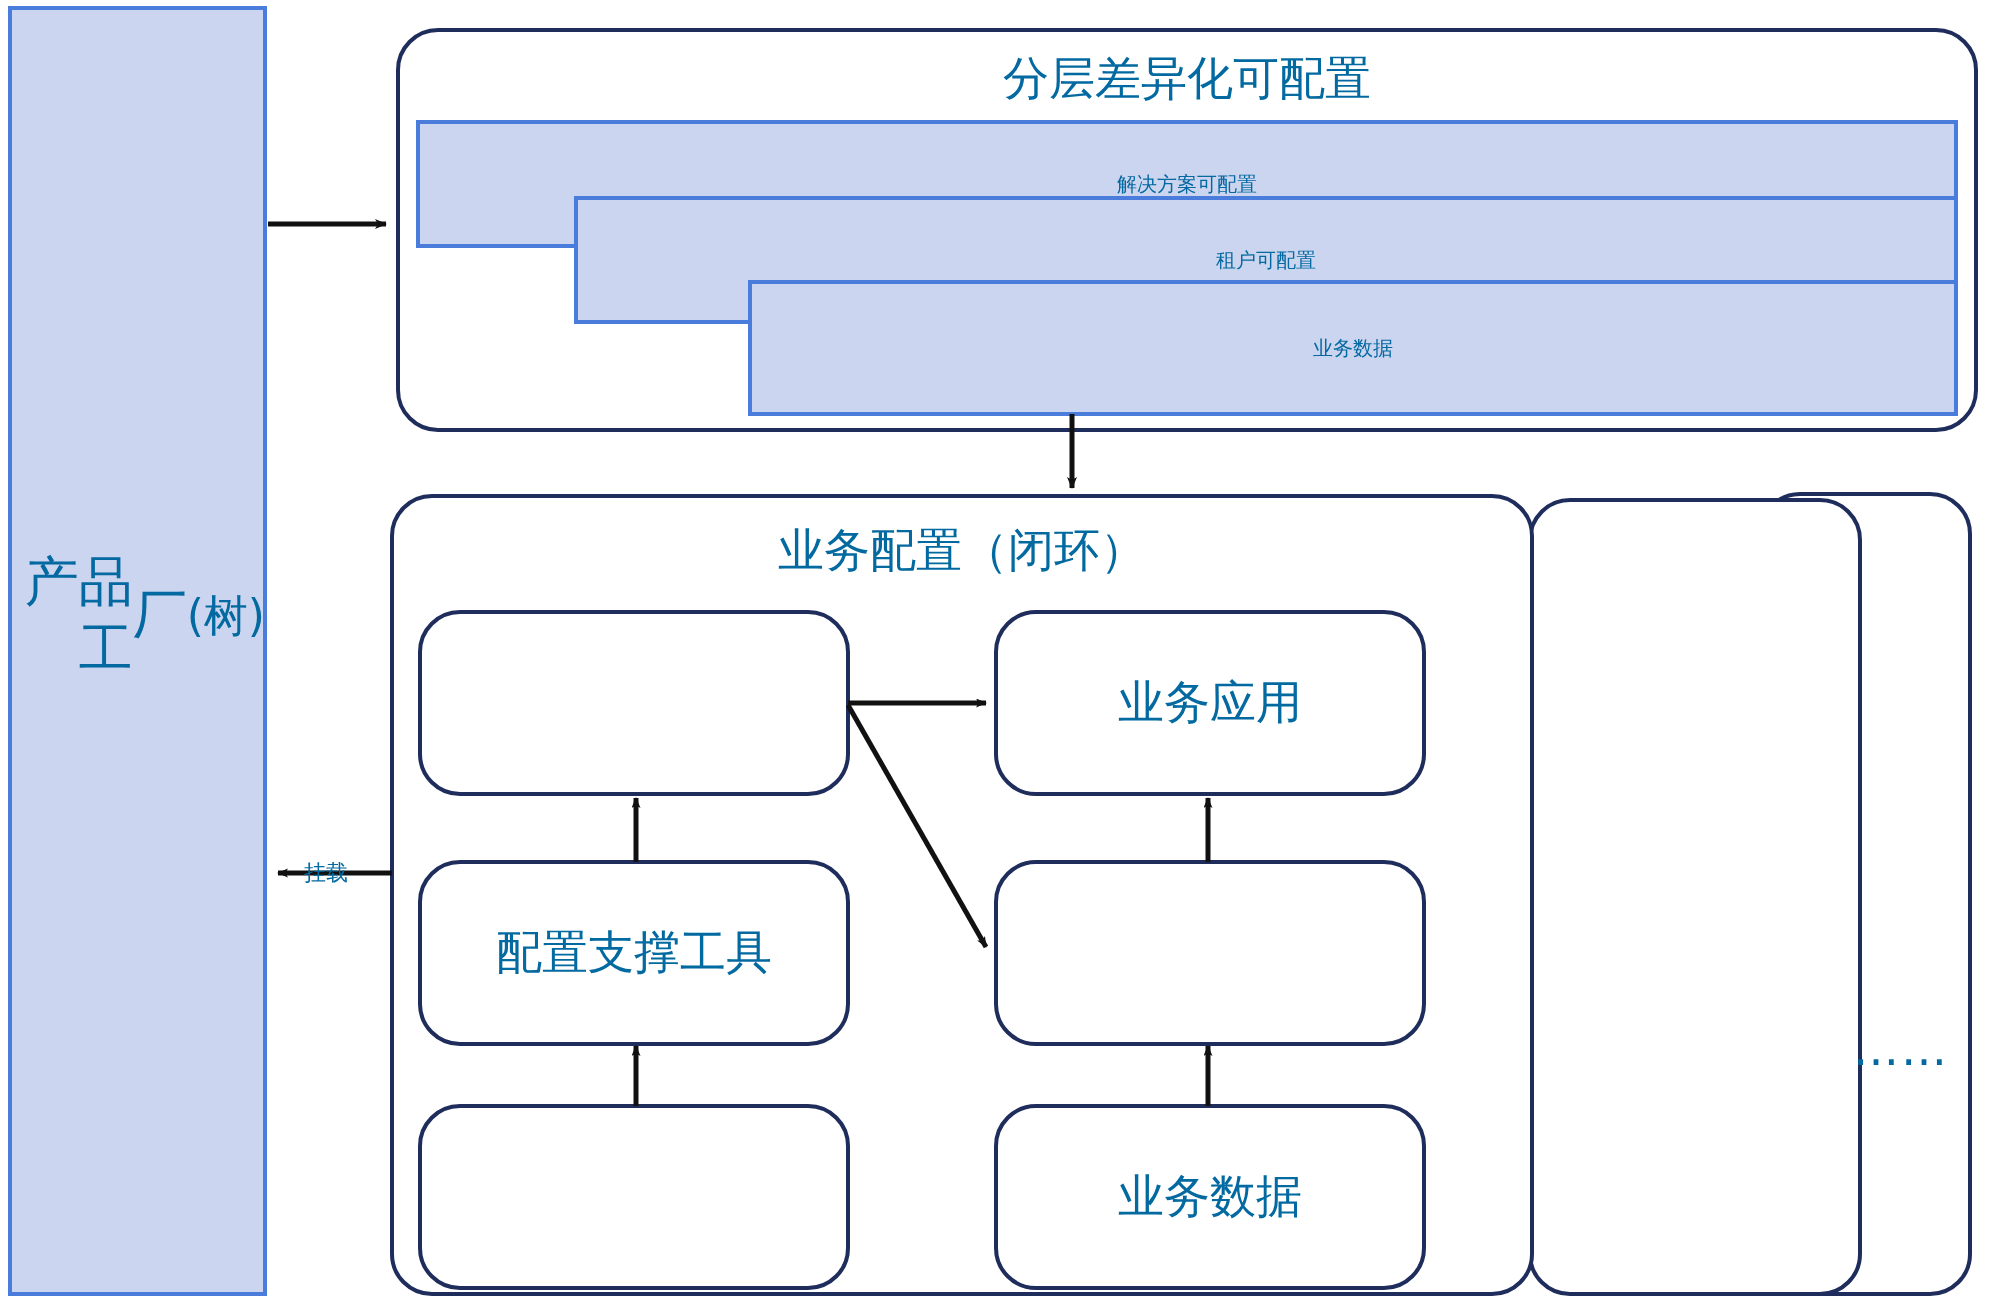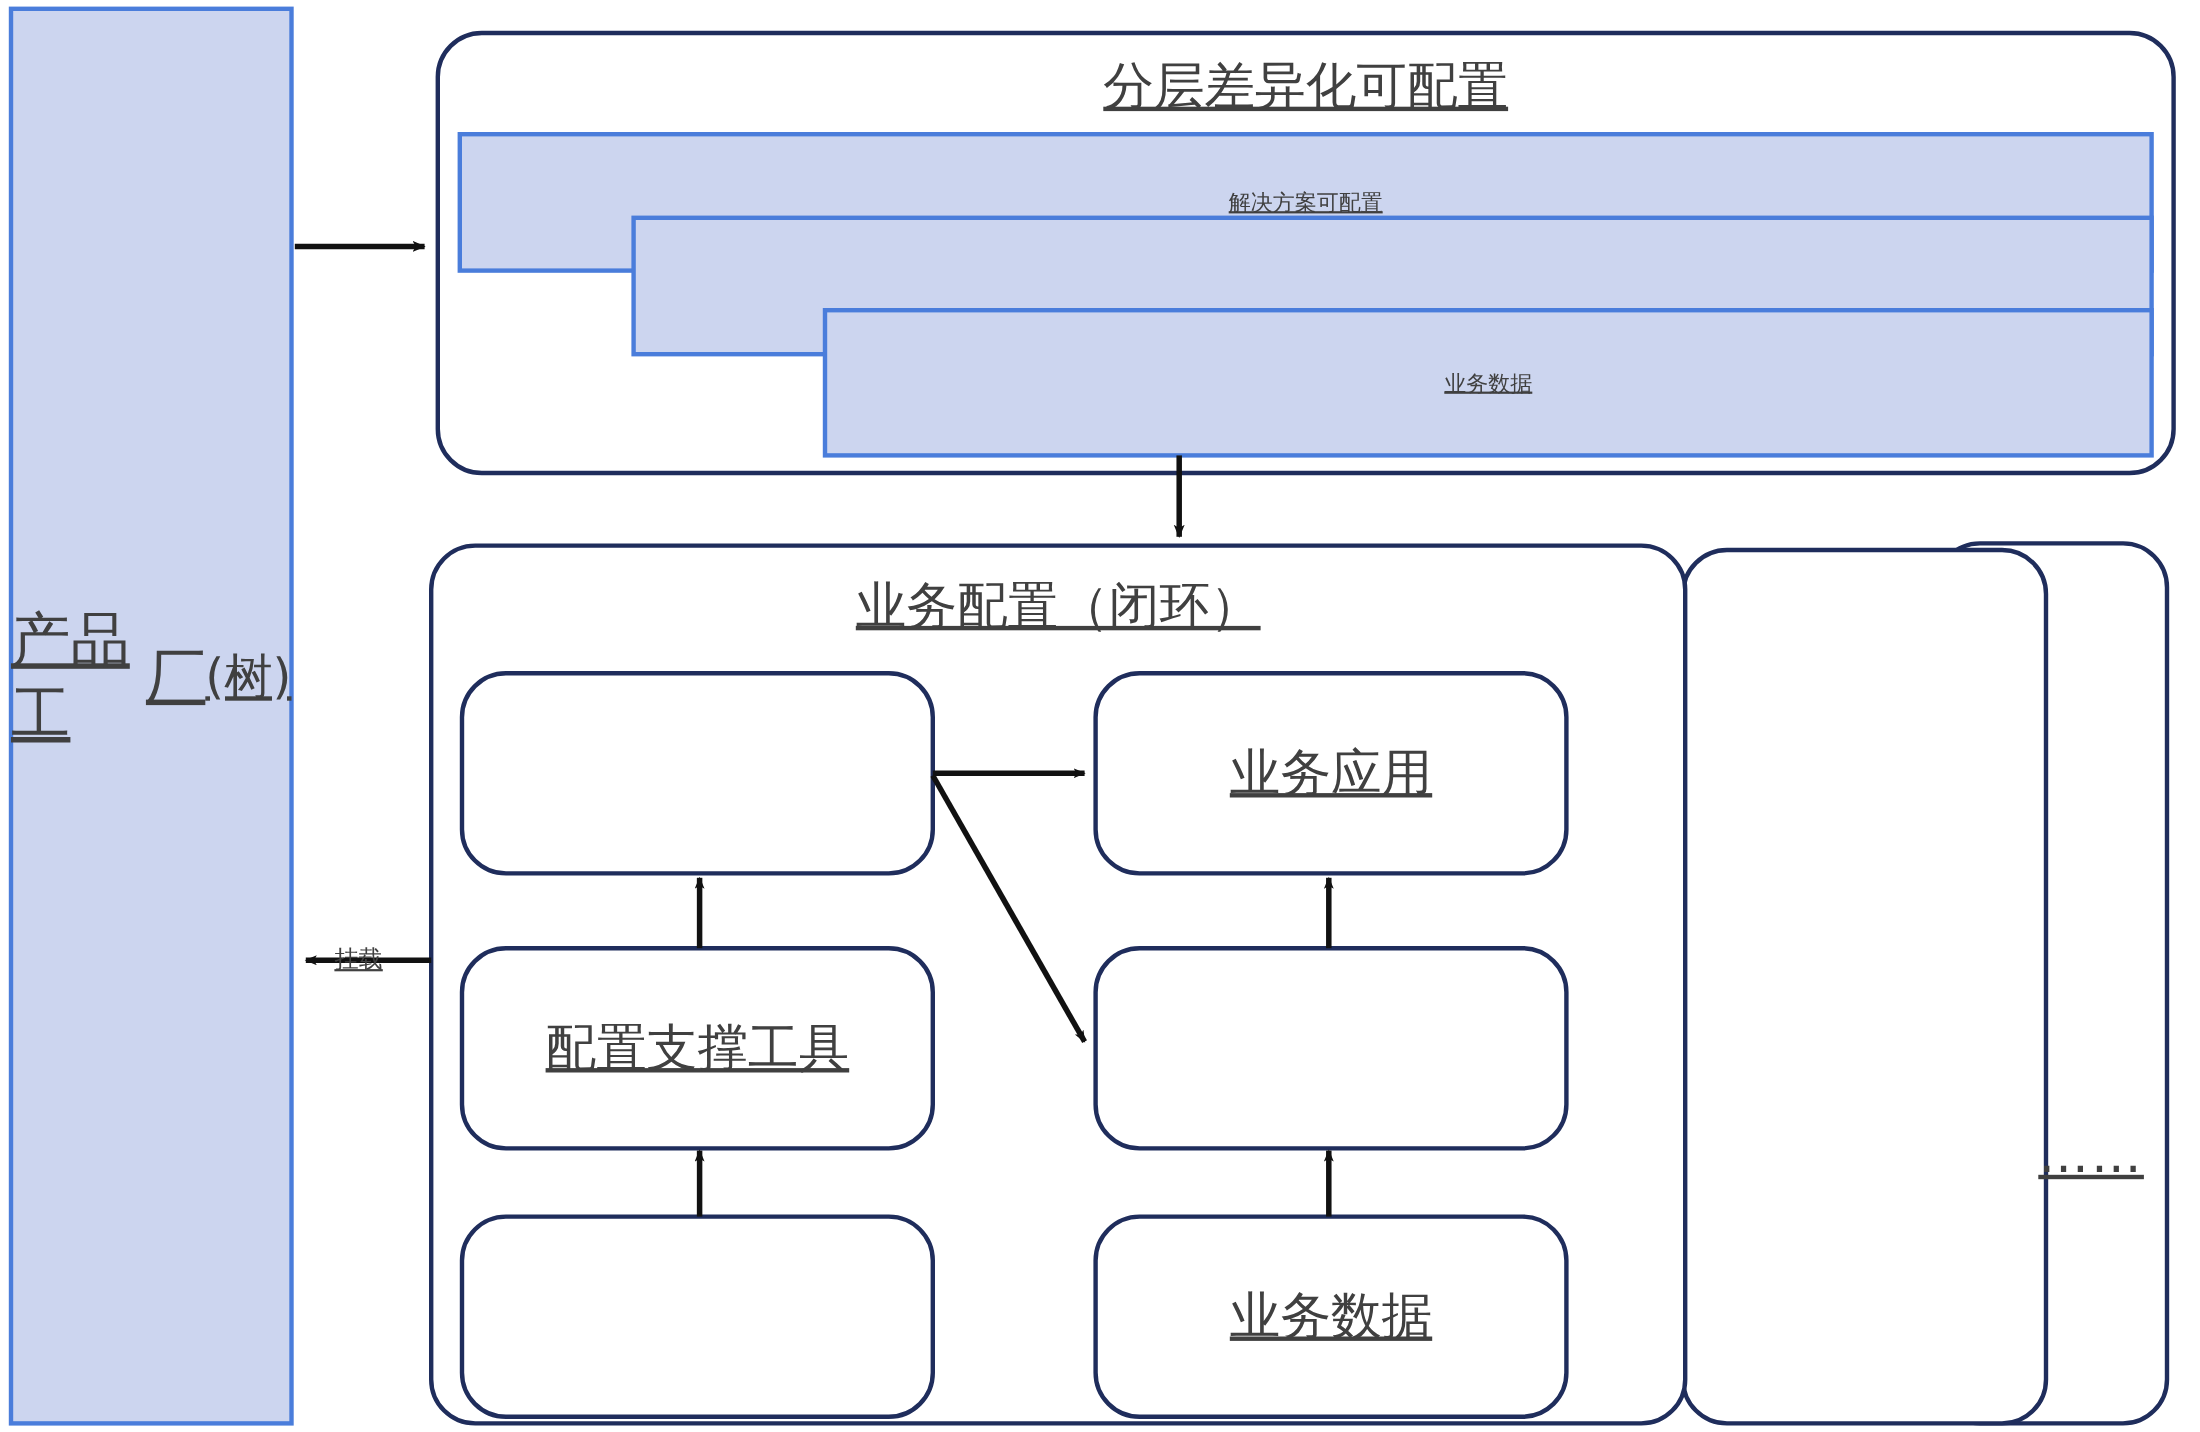--- a/index.html
+++ b/index.html
@@ -23,26 +23,25 @@
     top: 0;
     width: 2000px;
     height: 1302px;
     overflow: visible;
   }
   .node-text {
     position: absolute;
     display: flex;
     align-items: center;
     justify-content: center;
-    text-align: left;
-    color: #404040;
+    text-align: right;
+    color: #0369a1;
     line-height: 1.25;
     pointer-events: none;
     white-space: pre-line;
-    text-decoration: underline;
   }
   .t-product {
     font-size: 54px;
   }
   .t-product .sub {
     font-size: 44px;
   }
   .t-section-title {
     font-size: 46px;
   }
@@ -118,20 +117,21 @@
 
   <div class="node-text t-product" style="left:10px; top:500px; width:255px; height:230px; flex-direction:row;">
     <span>产品工</span>
     <span>厂</span>
     <span class="sub">(树)</span>
   </div>
 
   <div class="node-text t-section-title" style="left:398px; top:48px; width:1578px; height:62px;">分层差异化可配置</div>
 
   <div class="node-text t-bar" style="left:418px; top:122px; width:1538px; height:124px;">解决方案可配置</div>
+  <div class="node-text t-bar" style="left:576px; top:198px; width:1380px; height:124px;">租户可配置</div>
   <div class="node-text t-bar" style="left:750px; top:282px; width:1206px; height:132px;">业务数据</div>
 
   <div class="node-text t-section-title" style="left:392px; top:516px; width:1140px; height:70px;">业务配置（闭环）</div>
 
   <div class="node-text t-box" style="left:996px; top:612px; width:428px; height:182px;">业务应用</div>
   <div class="node-text t-box" style="left:420px; top:862px; width:428px; height:182px;">配置支撑工具</div>
   <div class="node-text t-box" style="left:996px; top:1106px; width:428px; height:182px;">业务数据</div>
 
   <div class="node-text t-edge" style="left:280px; top:855px; width:92px; height:36px;">挂载</div>
 

